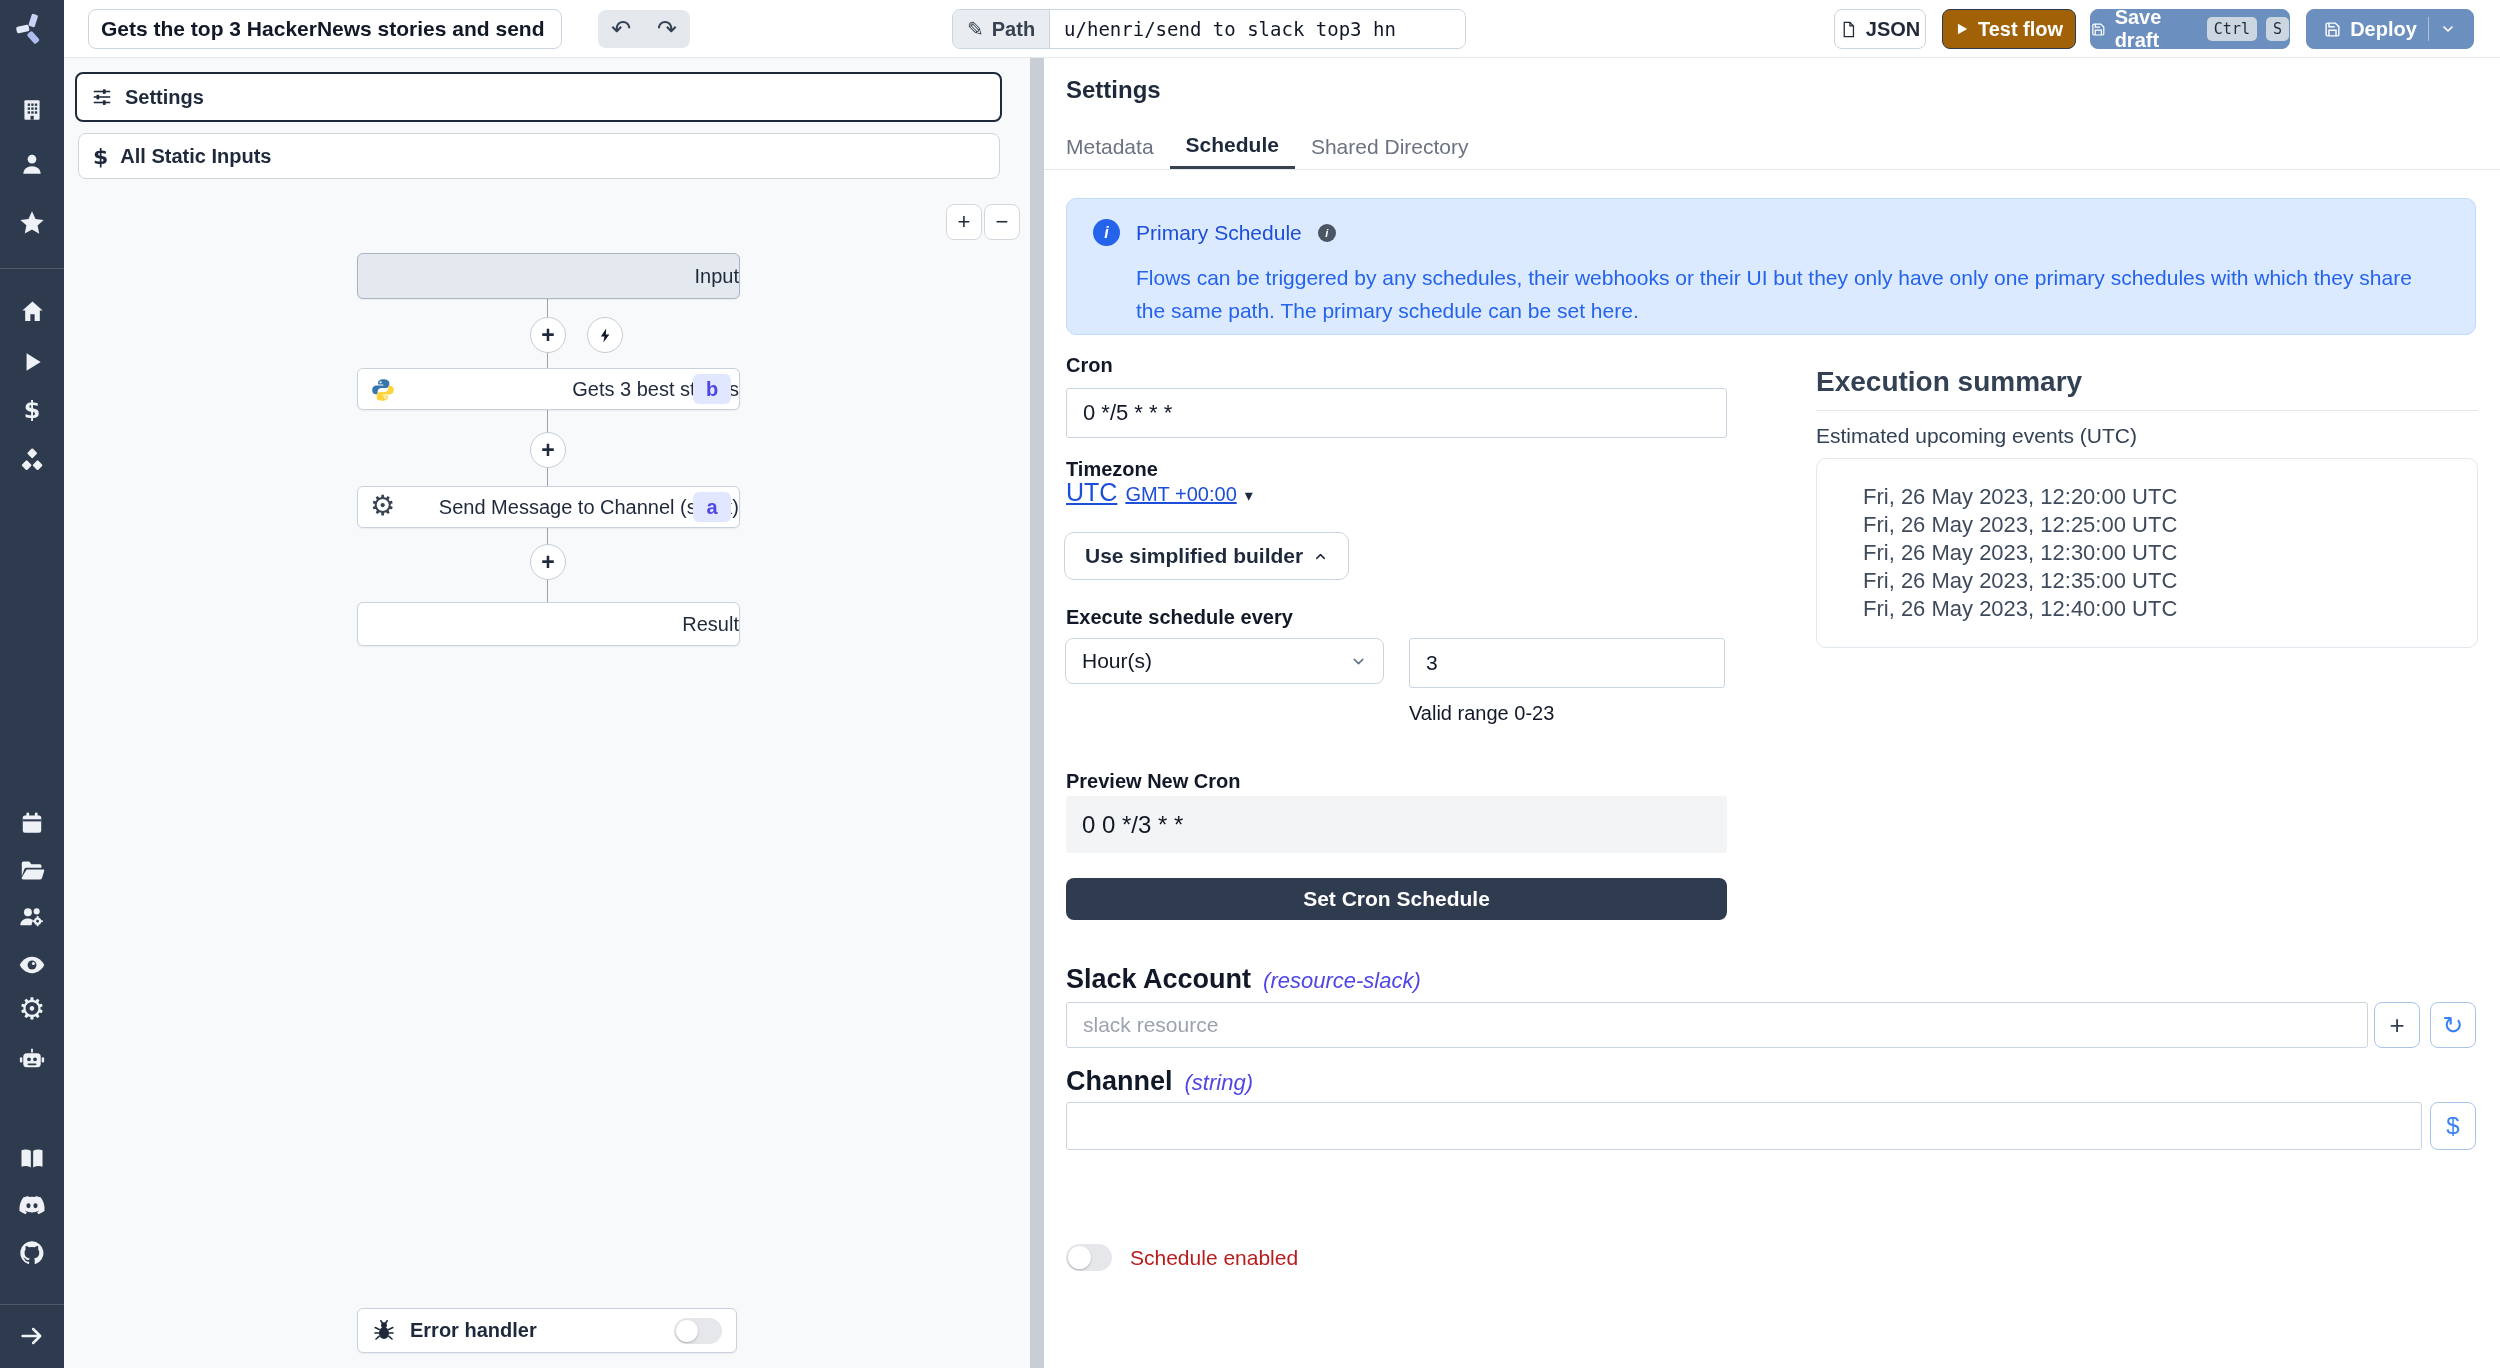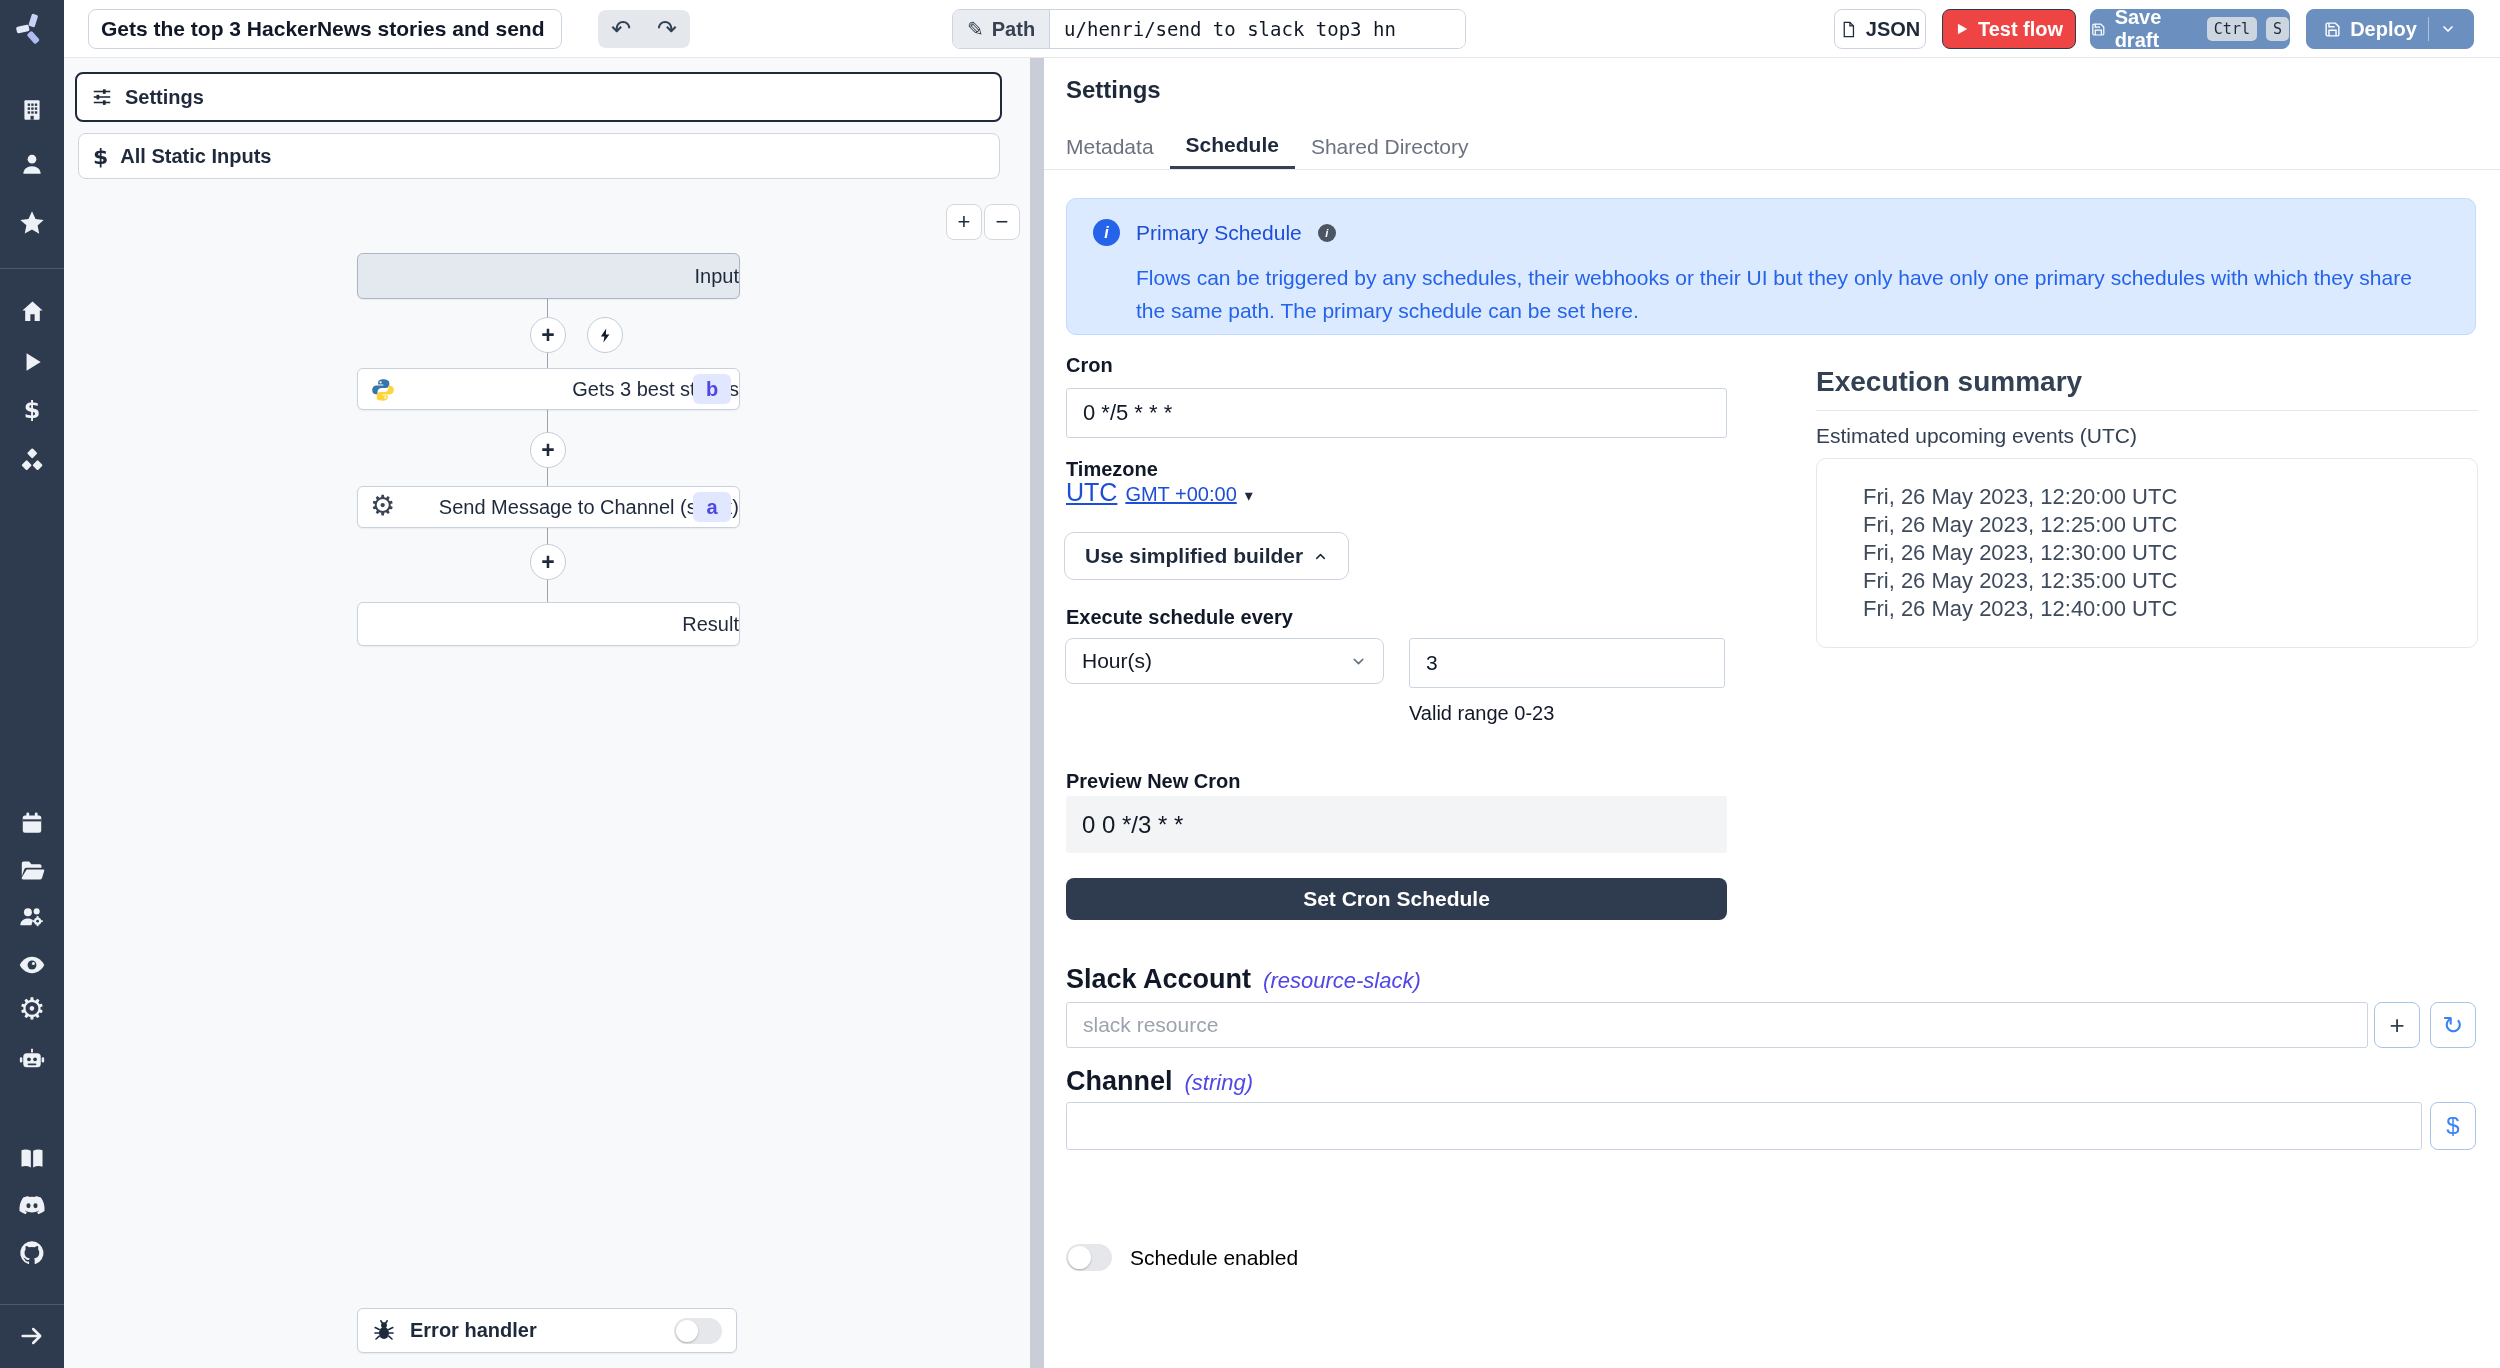--- a/index.html
+++ b/index.html
@@ -16,21 +16,21 @@
   
   #topbar { position:absolute; left:64px; top:0; width:2436px; height:58px; background:#fff; border-bottom:1px solid #e5e7eb; }
   .tb-input { border:1px solid #cbd5e1; border-radius:8px; font-weight:700; font-size:21px; color:#111827; padding:0 12px; white-space:nowrap; overflow:hidden; text-overflow:clip; width:100%; height:100%; font-family:"Liberation Sans",sans-serif; }
   .undo-box { background:#e4e7ec; border-radius:8px; display:flex; align-items:center; justify-content:space-around; color:#334155; font-size:24px; }
   .undo-box span { cursor:pointer; }
   .path-group { display:flex; border:1px solid #cbd5e1; border-radius:8px; overflow:hidden; }
   .path-chip { background:#e9edf2; display:flex; align-items:center; gap:8px; padding:0 14px; font-size:20px; font-weight:600; color:#374151; border-right:1px solid #cbd5e1; }
   .path-input { border:none; outline:none; font-family:"DejaVu Sans Mono",monospace; font-size:19px; color:#111827; padding:0 14px; flex:1; }
   .btn { display:flex; align-items:center; justify-content:center; gap:9px; border-radius:8px; font-size:20px; font-weight:700; cursor:pointer; }
   .btn-white { background:#fff; border:1px solid #cbd5e1; color:#1f2937; }
-  .btn-dark { background:#ef4444; color:#fff; border:1px solid #2e3a4d; }
+  .btn-dark { background:#a16207; color:#fff; border:1px solid #2e3a4d; }
   .btn-steel { background:#6b8fbe; color:#fff; border:1px solid #6b8fbe; }
   .kbd { background:#ccd6e0; color:#1f2937; border-radius:5px; font-family:"DejaVu Sans Mono",monospace; font-size:15px; font-weight:400; padding:3px 7px; }
   .dep-sep { width:1px; height:24px; background:rgba(255,255,255,.45); margin:0 2px; }
 
   
   #flow-panel { position:absolute; left:64px; top:58px; width:966px; height:1310px; background:#f8f9fb; }
   #flow-scrollbar { position:absolute; left:1030px; top:58px; width:14px; height:1310px; background:#c9ced6; }
   .flow-topbtn { position:absolute; background:#fff; border-radius:8px; display:flex; align-items:center; gap:12px; padding:0 14px; font-size:20px; cursor:pointer; }
   .node { position:absolute; background:#fff; border:1px solid #c9d2dc; border-radius:6px; display:flex; align-items:center; justify-content:flex-end; font-size:20px; color:#1e293b; box-shadow:0 1px 2px rgba(15,23,42,.06); cursor:pointer; }
   .node-gray { background:#e4e9ef; border-color:#aab6c4; }
@@ -432,15 +432,15 @@
   </div>
   <input class="text-input abs" style="left: 22px; top: 1044px; width: 1356px; height: 48px;">
   <div class="sq-btn abs" style="left:1386px; top:1044px; width:46px; height:48px;">
       <span style="font-size:24px; color:#3b82f6;">$</span>
     </div>
 
   <div class="abs" style="left:22px; top:1186px; display:flex; align-items:center; gap:18px;">
     <span class="toggle" style="width:46px; height:27px; display:inline-block;">
         <span class="knob" style="width:23px; height:23px;"></span>
       </span>
-    <span style="font-size:21px; color:#000000;">Schedule enabled</span>
+    <span style="font-size:21px; color:#b91c1c;">Schedule enabled</span>
   </div>
 </section>
 
 </body></html>

